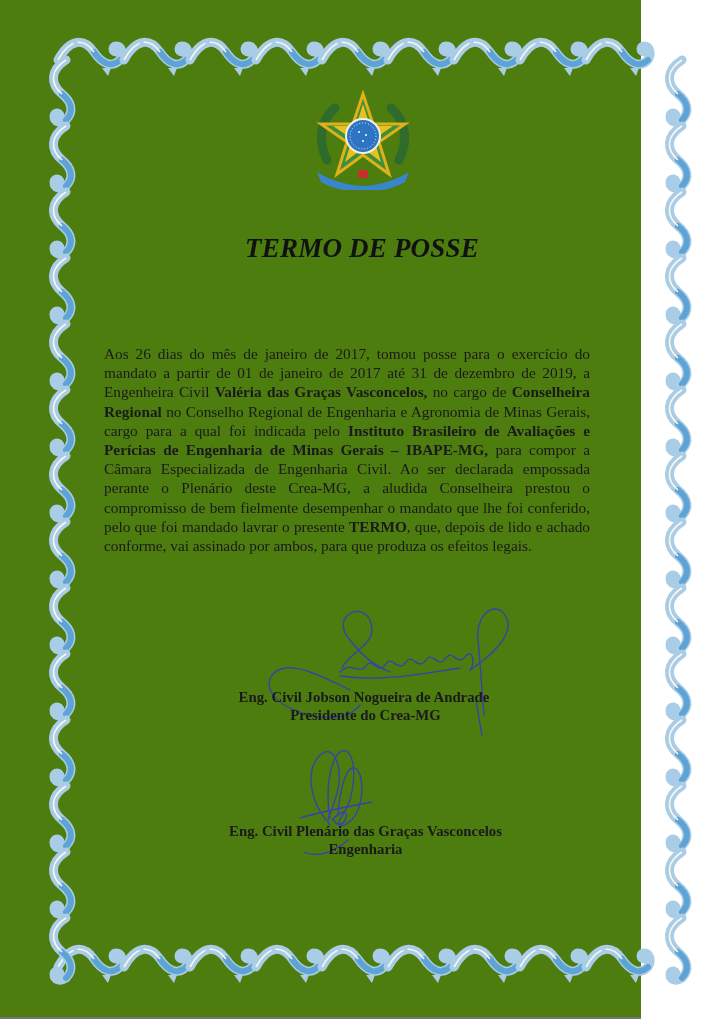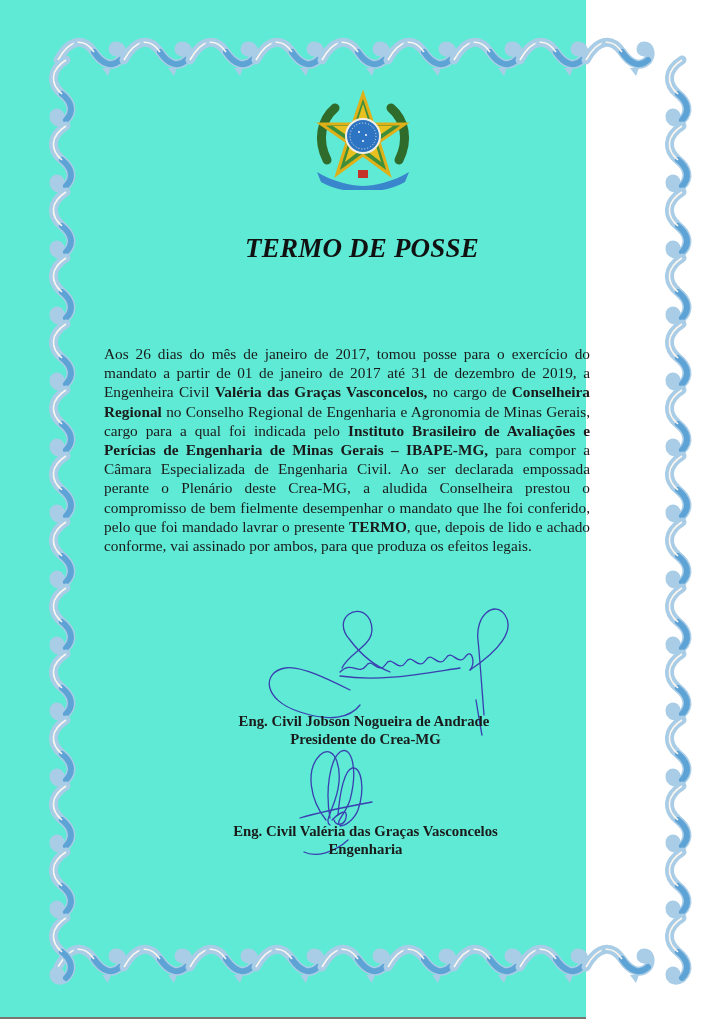--- a/index.html
+++ b/index.html
@@ -1,28 +1,28 @@
 <!DOCTYPE html>
 <html><head>
 <meta charset="utf-8">
 <style>
   html, body { margin:0; padding:0; }
   body { width:724px; height:1024px; background:#ffffff; position:relative; overflow:hidden; font-family:"Liberation Serif", serif; }
-  .page { position:absolute; left:0; top:0; width:586px; height:1017px; background:#5eead4; border-bottom:2px solid #7a7672; }
+  .page { position:absolute; left:0; top:0; width:641px; height:1017px; background:#4d7c0f; border-bottom:2px solid #7a7672; }
   .border-svg { position:absolute; left:0; top:0; width:724px; height:1017px; }
   .emblem { position:absolute; left:313px; top:90px; width:100px; height:100px; }
   .title { position:absolute; left:0; width:724px; top:233px; text-align:center; font-family:"Liberation Serif", serif; font-style:italic; font-weight:bold; font-size:27px; color:#111; letter-spacing:0.2px; }
   .body-text { position:absolute; left:104px; top:344px; width:486px; font-size:15.3px; line-height:19.2px; color:#1a1a1a; text-align:justify; }
   .body-text b { font-weight:bold; }
   .place-date { position:absolute; left:0; width:724px; top:585px; text-align:center; font-size:15.5px; color:#1a1a1a; }
   .sig-block { position:absolute; left:0; width:724px; text-align:center; font-weight:bold; font-size:14.8px; line-height:18px; color:#1a1a1a; }
   .sig1 { top:688px; }
   .sig2 { top:822px; }
   .sig-line { display:block;padding-left:7px; }
-  .sig1 .sig-line:first-child { padding-left:4px;margin-top:24px; }
+  .sig1 .sig-line:first-child { padding-left:4px; }
   .sig-svg { position:absolute; left:0; top:0; width:724px; height:1017px; pointer-events:none; }
 </style>
 </head>
 <body>
 
 <div class="page">
 
   <svg class="border-svg" viewBox="0 0 724 1017" xmlns="http://www.w3.org/2000/svg">
     <defs>
       <g id="waveUnitH">
@@ -143,17 +143,17 @@
       <path d="M304,852 C316,858 335,852 348,840"></path>
     </g>
   </svg>
 
   <div class="sig-block sig1">
     <span class="sig-line">Eng. Civil Jobson Nogueira de Andrade</span>
     <span class="sig-line">Presidente do Crea-MG</span>
   </div>
 
   <div class="sig-block sig2">
-    <span class="sig-line">Eng. Civil Valéria das Graças Vasconcelos</span>
+    <span class="sig-line">Eng. Civil Plenário das Graças Vasconcelos</span>
     <span class="sig-line">Engenharia</span>
   </div>
 
 </div>
 
 </body></html>

